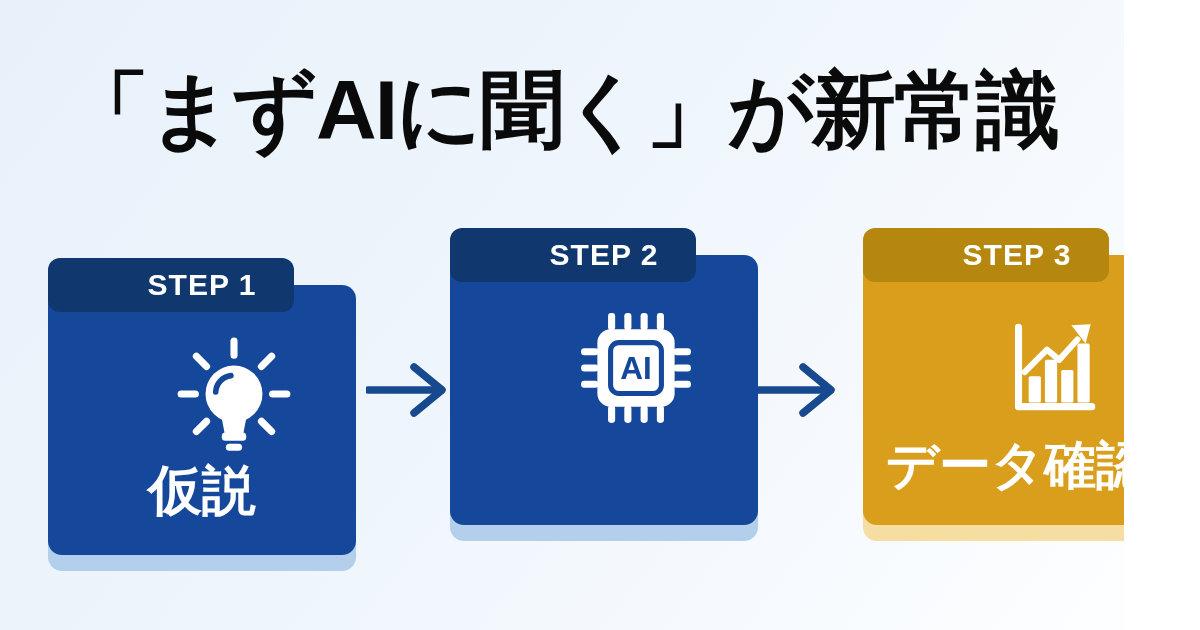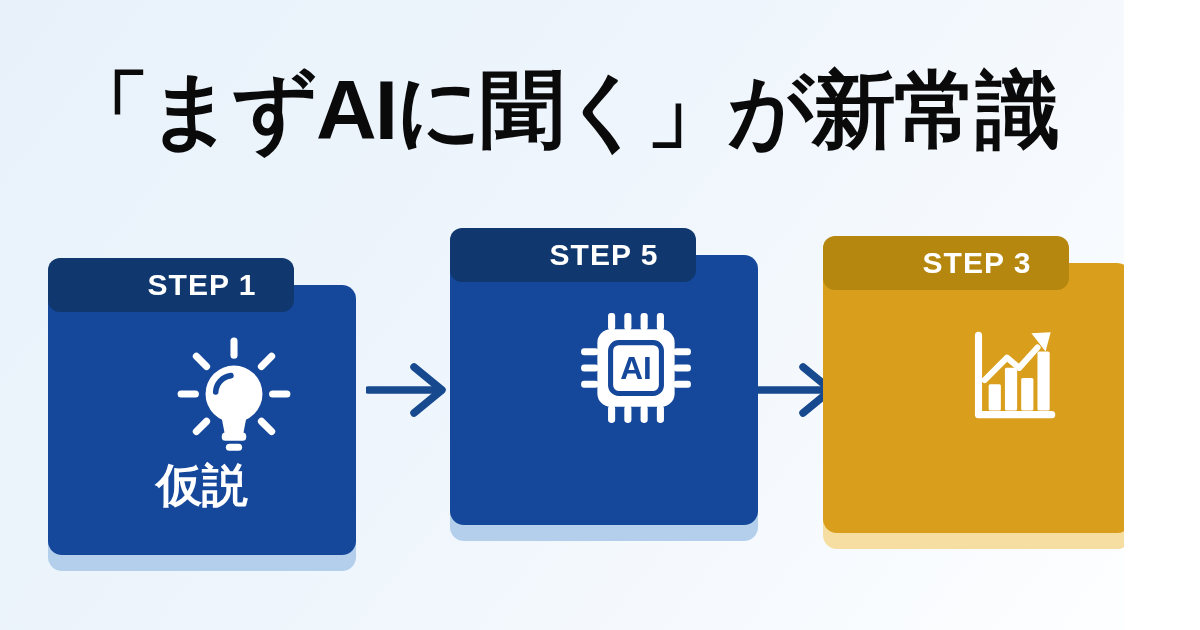--- a/index.html
+++ b/index.html
@@ -9,42 +9,42 @@
     background:linear-gradient(128deg,var(--background-start,#e8f1fa) 0%,#eef5fc 45%,var(--background-end,#fdfeff) 100%);
   }
   .title{
     position:absolute;top:54px;left:0;width:100%;text-align:center;
     font-size:84px;font-weight:800;letter-spacing:-2px;white-space:nowrap;
     color:var(--title-text,#0a0a0b);
   }
   .card{position:absolute;top:228px;width:308px;height:315px;}
   .card.c1{left:48px;margin-top:30px;}
   .card.c2{left:450px;}
-  .card.c3{left:823px;margin-top:8px;}
+  .card.c3{left:863px;}
   .badge{
     position:absolute;top:0;left:0;width:246px;height:54px;border-radius:12px;z-index:2;
   }
   .card.blue .badge{background:var(--blue-badge,#10386e);}
   .card.gold .badge{background:var(--gold-badge,#b5870e);}
   .badge-label{
     position:absolute;top:0;left:0;width:308px;height:54px;line-height:54px;z-index:3;
     text-align:center;color:#fff;font-size:30px;font-weight:700;letter-spacing:1px;
   }
   .body{
     position:absolute;top:27px;left:0;width:308px;height:270px;border-radius:14px;z-index:1;
   }
   .card.blue .body{background:var(--blue-card,#15479a);box-shadow:0 16px 0 var(--blue-shadow,#b3cfec);}
   .card.gold .body{background:var(--gold-card,#d99f1c);box-shadow:0 16px 0 var(--gold-shadow,#f6dda2);}
   .icon-wrap{
     position:absolute;top:48px;left:0;width:100%;height:130px;
     display:flex;align-items:center;justify-content:center;padding-left:32px;
   }
   .step-label{
     position:absolute;top:170px;left:0;width:100%;text-align:center;
-    color:#fff;font-weight:800;font-size:46px;white-space:nowrap;
+    color:#fff;font-weight:800;font-size:54px;white-space:nowrap;
   }
   .card.c3 .step-label{font-size:52px;top:176px;}
   .arrow{position:absolute;top:358px;width:84px;height:64px;}
   .arrow.a1{left:366px;}
   .arrow.a2{left:755px;}
 </style>
 </head>
 <body>
 
 <div class="canvas">
@@ -81,21 +81,21 @@
     <svg width="84" height="64" viewBox="0 0 84 64">
       <g stroke="#17498f" stroke-width="7.5" fill="none" stroke-linecap="round" stroke-linejoin="round">
         <line x1="2" y1="32" x2="74" y2="32"></line>
         <polyline points="48,9 76,32 48,55"></polyline>
       </g>
     </svg>
   </div>
 
   <div class="card c2 blue">
     <div class="badge"></div>
-    <div class="badge-label">STEP 5</div>
+    <div class="badge-label">STEP 2</div>
     <div class="body">
       <div class="icon-wrap">
         <svg width="122" height="122" viewBox="0 0 120 120">
           <g fill="#ffffff">
             <rect x="32.5" y="6" width="7" height="17" rx="3"></rect>
             <rect x="48.5" y="6" width="7" height="17" rx="3"></rect>
             <rect x="64.5" y="6" width="7" height="17" rx="3"></rect>
             <rect x="80.5" y="6" width="7" height="17" rx="3"></rect>
             <rect x="32.5" y="97" width="7" height="17" rx="3"></rect>
             <rect x="48.5" y="97" width="7" height="17" rx="3"></rect>
@@ -135,16 +135,17 @@
           <g fill="#ffffff">
             <rect x="40" y="68" width="12" height="26" rx="1.5"></rect>
             <rect x="56" y="52" width="12" height="42" rx="1.5"></rect>
             <rect x="72" y="62" width="12" height="32" rx="1.5"></rect>
             <rect x="88" y="36" width="12" height="58" rx="1.5"></rect>
           </g>
           <polyline points="36,64 58,42 70,52 88,32" fill="none" stroke="#ffffff" stroke-width="6" stroke-linecap="round" stroke-linejoin="round"></polyline>
           <polygon points="82,18 101,17 96,36" fill="#ffffff"></polygon>
         </svg>
       </div>
+      <div class="step-label">データ確認</div>
     </div>
   </div>
 
 </div>
 
 </body></html>

